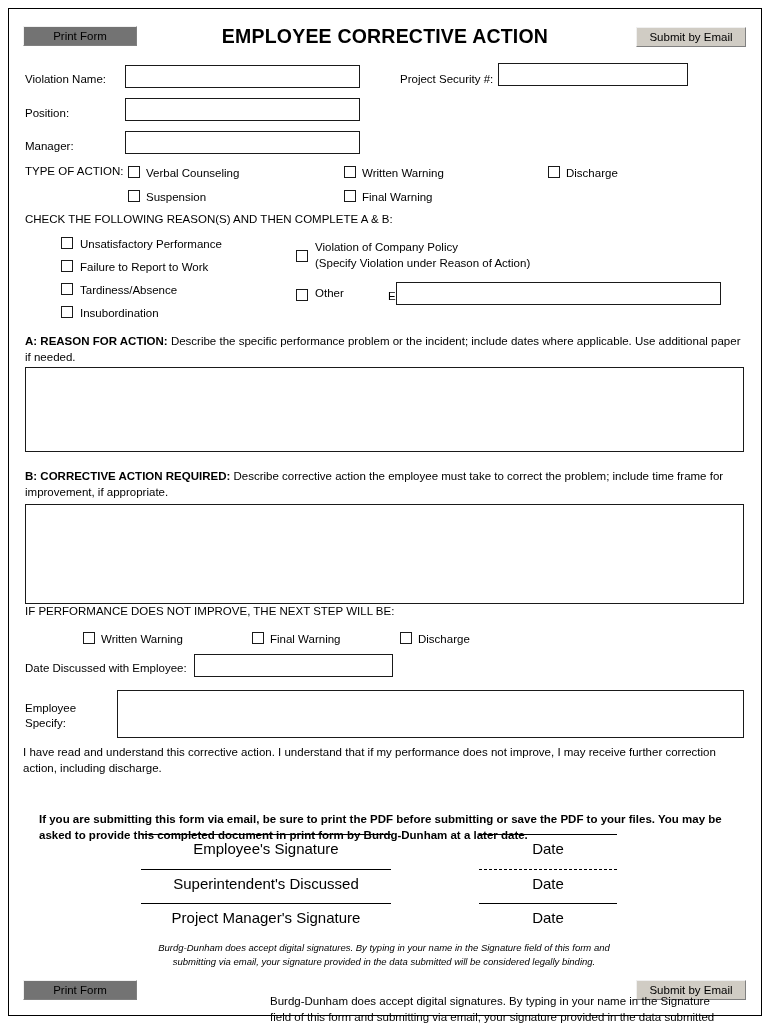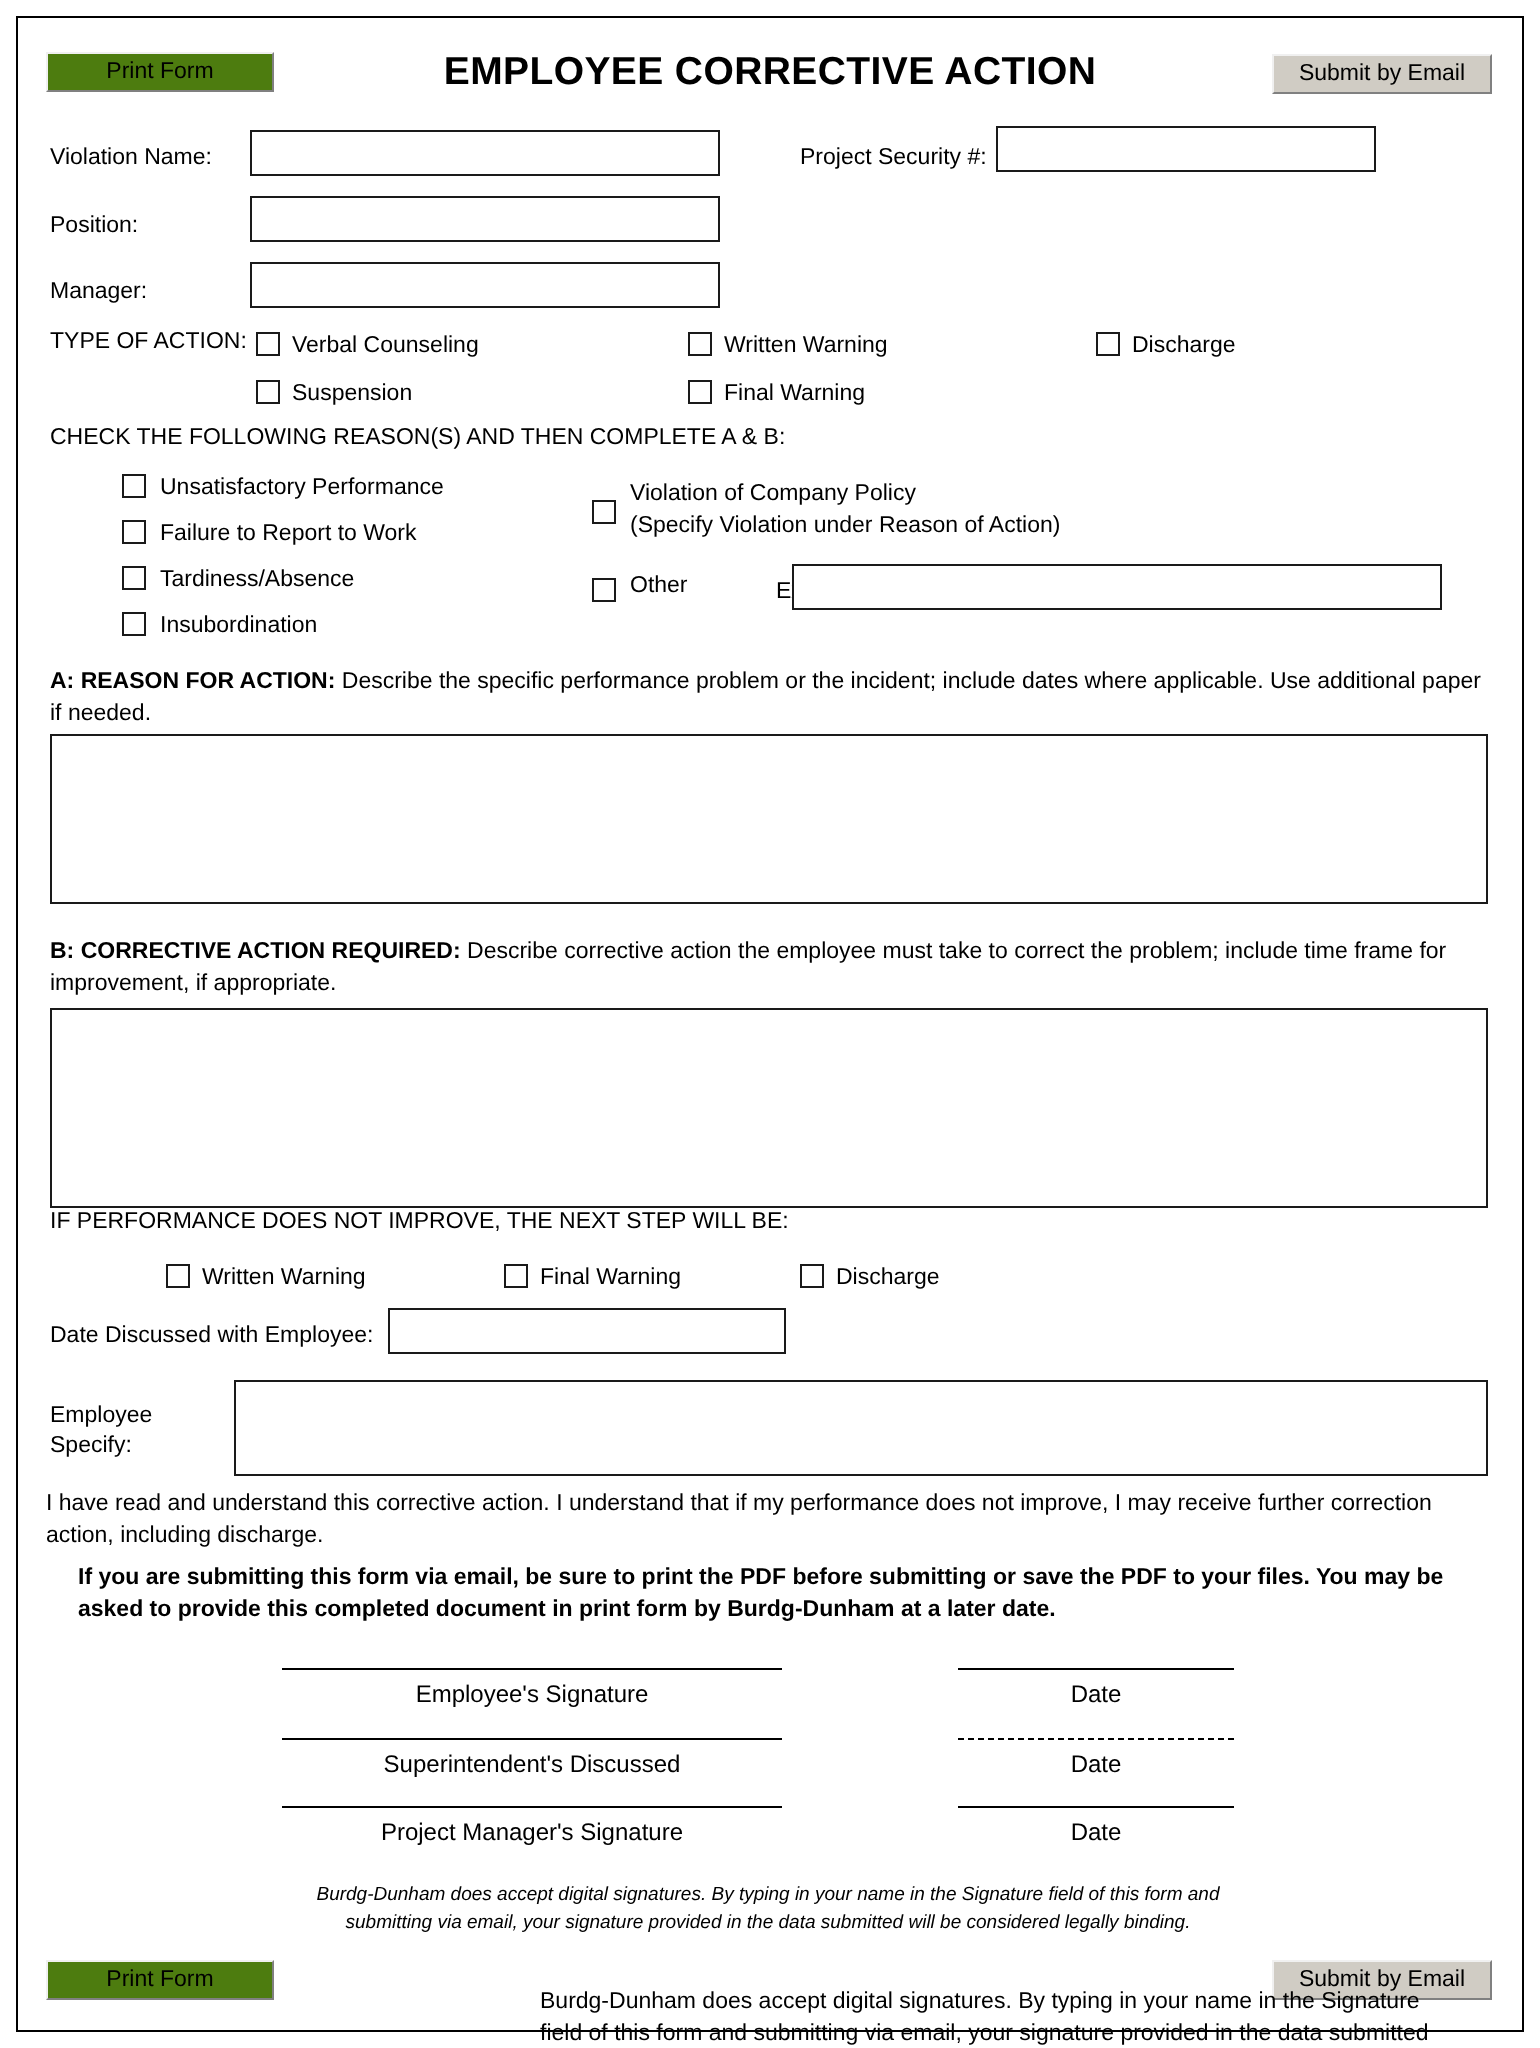--- a/index.html
+++ b/index.html
@@ -26,21 +26,21 @@
   .inner {
     position: relative;
     width: 100%;
     height: 100%;
     padding: 0;
   }
 
   
   .btn {
     position: absolute;
-    background: #4d7c0f;
+    background: #737373;
     border: 1px solid #808080;
     border-top-color: #f0f0f0;
     border-left-color: #f0f0f0;
     font-family: "Liberation Sans", sans-serif;
     font-size: 11.5px;
     color: #000;
     text-align: center;
     line-height: 18px;
     height: 20px;
     cursor: pointer;
@@ -77,21 +77,21 @@
     border: 1px solid #1a1a1a;
     background: #ffffff;
   }
 
   .rule { position: absolute; border-top: 1px solid #000; }
   .rule-dash { position: absolute; border-top: 1px dashed #000; }
 
   .sigcap {
     position: absolute;
     text-align: center;
-    font-size: 12px;
+    font-size: 15px;
     white-space: nowrap;
   }
 
   .italic-note {
     position: absolute;
     font-style: italic;
     font-size: 9.5px;
     text-align: center;
     line-height: 13px;
   }
@@ -192,21 +192,21 @@
 
     <div class="lbl" style="left:16px; top:653px;">Date Discussed with Employee:</div>
     <input class="field" style="left: 185px; top: 645px; width: 199px;" value="">
 
     <div class="lbl" style="left:16px; top:693px;">Employee</div>
     <div class="lbl" style="left:16px; top:708px;">Specify:</div>
     <textarea class="field-lg" style="left: 108px; top: 681px; width: 627px; height: 48px; resize: none;"></textarea>
 
     <div class="para" style="left:14px; top:736px; width:724px;">I have read and understand this corrective action. I understand that if my performance does not improve, I may receive further correction action, including discharge.</div>
 
-    <div class="para bold" style="left:30px; top:773px; width:706px;">If you are submitting this form via email, be sure to print the PDF before submitting or save the PDF to your files. You may be asked to provide this completed document in print form by Burdg-Dunham at a later date.</div>
+    <div class="para bold" style="left:30px; top:803px; width:706px;">If you are submitting this form via email, be sure to print the PDF before submitting or save the PDF to your files. You may be asked to provide this completed document in print form by Burdg-Dunham at a later date.</div>
 
     <div class="rule" style="left:132px; top:825px; width:250px;"></div>
     <div class="sigcap" style="left:132px; top:831px; width:250px;">Employee's Signature</div>
     <div class="rule" style="left:470px; top:825px; width:138px;"></div>
     <div class="sigcap" style="left:470px; top:831px; width:138px;">Date</div>
 
     <div class="rule" style="left:132px; top:860px; width:250px;"></div>
     <div class="sigcap" style="left:132px; top:866px; width:250px;">Superintendent's Discussed</div>
     <div class="rule-dash" style="left:470px; top:860px; width:138px;"></div>
     <div class="sigcap" style="left:470px; top:866px; width:138px;">Date</div>

